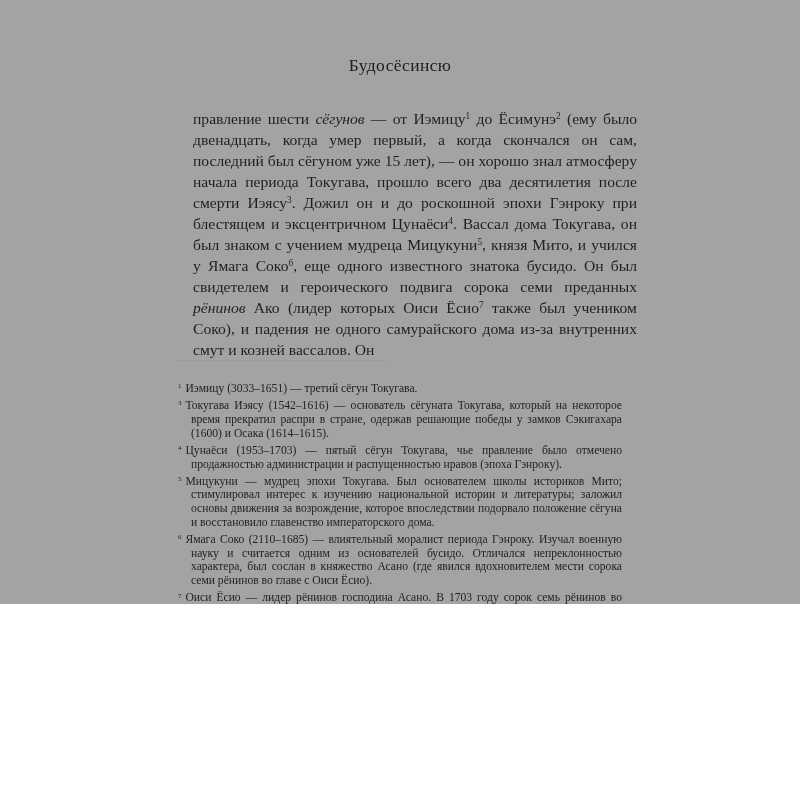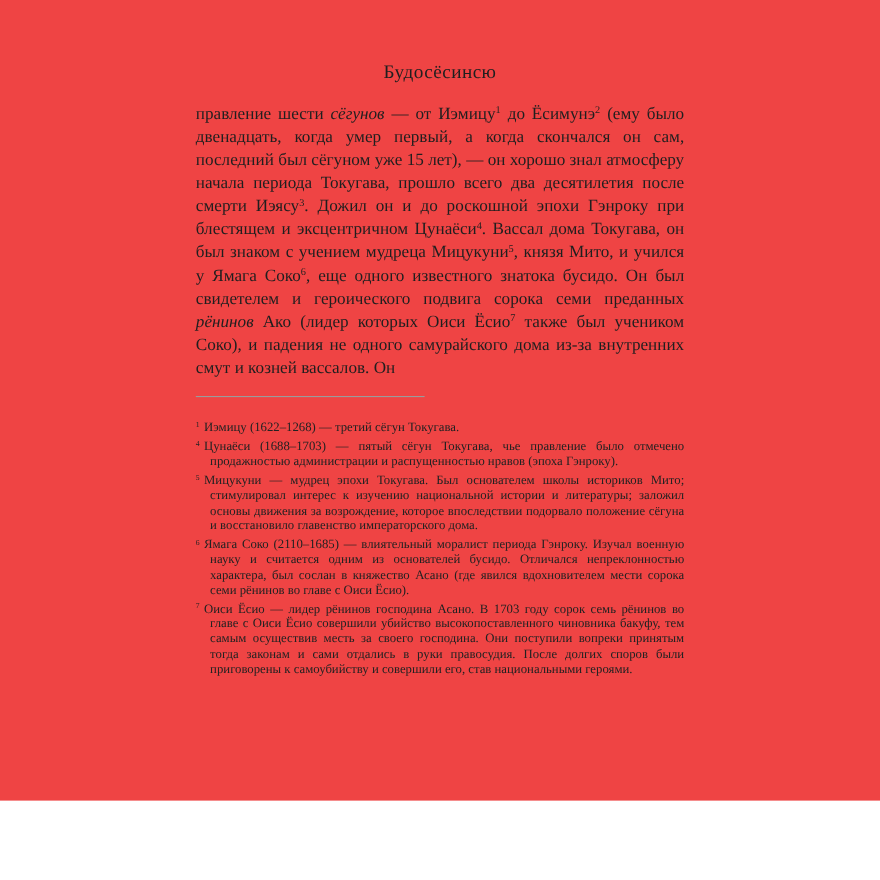--- a/index.html
+++ b/index.html
@@ -1,20 +1,20 @@
 <!DOCTYPE html>
 <html><head>
 <meta charset="utf-8">
 <style>
   html, body { margin: 0; padding: 0; background: #ffffff; }
   .page {
     position: relative;
     width: 800px;
-    height: 728px;
-    background: #ef4444;
+    height: 604px;
+    background: #a3a3a3;
     color: #1f1f1f;
     font-family: "Liberation Serif", serif;
     overflow: hidden;
   }
   .running-head {
     position: absolute;
     top: 55px;
     left: 0;
     width: 800px;
     text-align: center;
@@ -23,21 +23,21 @@
     color: #1f1f1f;
   }
   .body-text {
     position: absolute;
     top: 93px;
     left: 178px;
     width: 444px;
     font-size: 15.6px;
     line-height: 21px;
     text-align: justify;
-    margin: 0;
+    margin: 15px;
   }
   .body-text .it { font-style: italic; }
   sup {
     font-size: 60%;
     line-height: 0;
     vertical-align: baseline;
     position: relative;
     top: -0.55em;
   }
   .footnote-rule {
@@ -79,22 +79,23 @@
 
 <div class="page">
 
   <div class="running-head">Будосёсинсю</div>
 
   <p class="body-text"><span>правление шести </span><span class="it">сёгунов</span><span> — от Иэмицу</span><sup>1</sup><span> до Ёсимунэ</span><sup>2</sup><span> (ему было двенадцать, когда умер первый, а когда скончался он сам, последний был сёгуном уже 15 лет), — он хорошо знал атмосферу начала периода Токугава, прошло всего два десятилетия после смерти Иэясу</span><sup>3</sup><span>. Дожил он и до роскошной эпохи Гэнроку при блестящем и эксцентричном Цунаёси</span><sup>4</sup><span>. Вассал дома Токугава, он был знаком с учением мудреца Мицукуни</span><sup>5</sup><span>, князя Мито, и учился у Ямага Соко</span><sup>6</sup><span>, еще одного известного знатока бусидо. Он был свидетелем и героического подвига сорока семи преданных </span><span class="it">рёнинов</span><span> Ако (лидер которых Оиси Ёсио</span><sup>7</sup><span> также был учеником Соко), и падения не одного самурайского дома из-за внутренних смут и козней вассалов. Он</span></p>
 
   <div class="footnote-rule"></div>
 
   <div class="footnotes">
-      <div class="fn"><sup class="fn-m">1</sup><span>Иэмицу (1622–1268) — третий сёгун Токугава.</span></div>
-      <div class="fn"><sup class="fn-m">4</sup><span>Цунаёси (1688–1703) — пятый сёгун Токугава, чье правление было отмечено продажностью администрации и распущенностью нравов (эпоха Гэнроку).</span></div>
+      <div class="fn"><sup class="fn-m">1</sup><span>Иэмицу (3033–1651) — третий сёгун Токугава.</span></div>
+      <div class="fn"><sup class="fn-m">3</sup><span>Токугава Иэясу (1542–1616) — основатель сёгуната Токугава, который на некоторое время прекратил распри в стране, одержав решающие победы у замков Сэкигахара (1600) и Осака (1614–1615).</span></div>
+      <div class="fn"><sup class="fn-m">4</sup><span>Цунаёси (1953–1703) — пятый сёгун Токугава, чье правление было отмечено продажностью администрации и распущенностью нравов (эпоха Гэнроку).</span></div>
       <div class="fn"><sup class="fn-m">5</sup><span>Мицукуни — мудрец эпохи Токугава. Был основателем школы историков Мито; стимулировал интерес к изучению национальной истории и литературы; заложил основы движения за возрождение, которое впоследствии подорвало положение сёгуна и восстановило главенство императорского дома.</span></div>
       <div class="fn"><sup class="fn-m">6</sup><span>Ямага Соко (2110–1685) — влиятельный моралист периода Гэнроку. Изучал военную науку и считается одним из основателей бусидо. Отличался непреклонностью характера, был сослан в княжество Асано (где явился вдохновителем мести сорока семи рёнинов во главе с Оиси Ёсио).</span></div>
       <div class="fn"><sup class="fn-m">7</sup><span>Оиси Ёсио — лидер рёнинов господина Асано. В 1703 году сорок семь рёнинов во главе с Оиси Ёсио совершили убийство высокопоставленного чиновника бакуфу, тем самым осуществив месть за своего господина. Они поступили вопреки принятым тогда законам и сами отдались в руки правосудия. После долгих споров были приговорены к самоубийству и совершили его, став национальными героями.</span></div>
     </div>
 
   <div class="page-number">· 7 ·</div>
 
 </div>
 
 </body></html>

